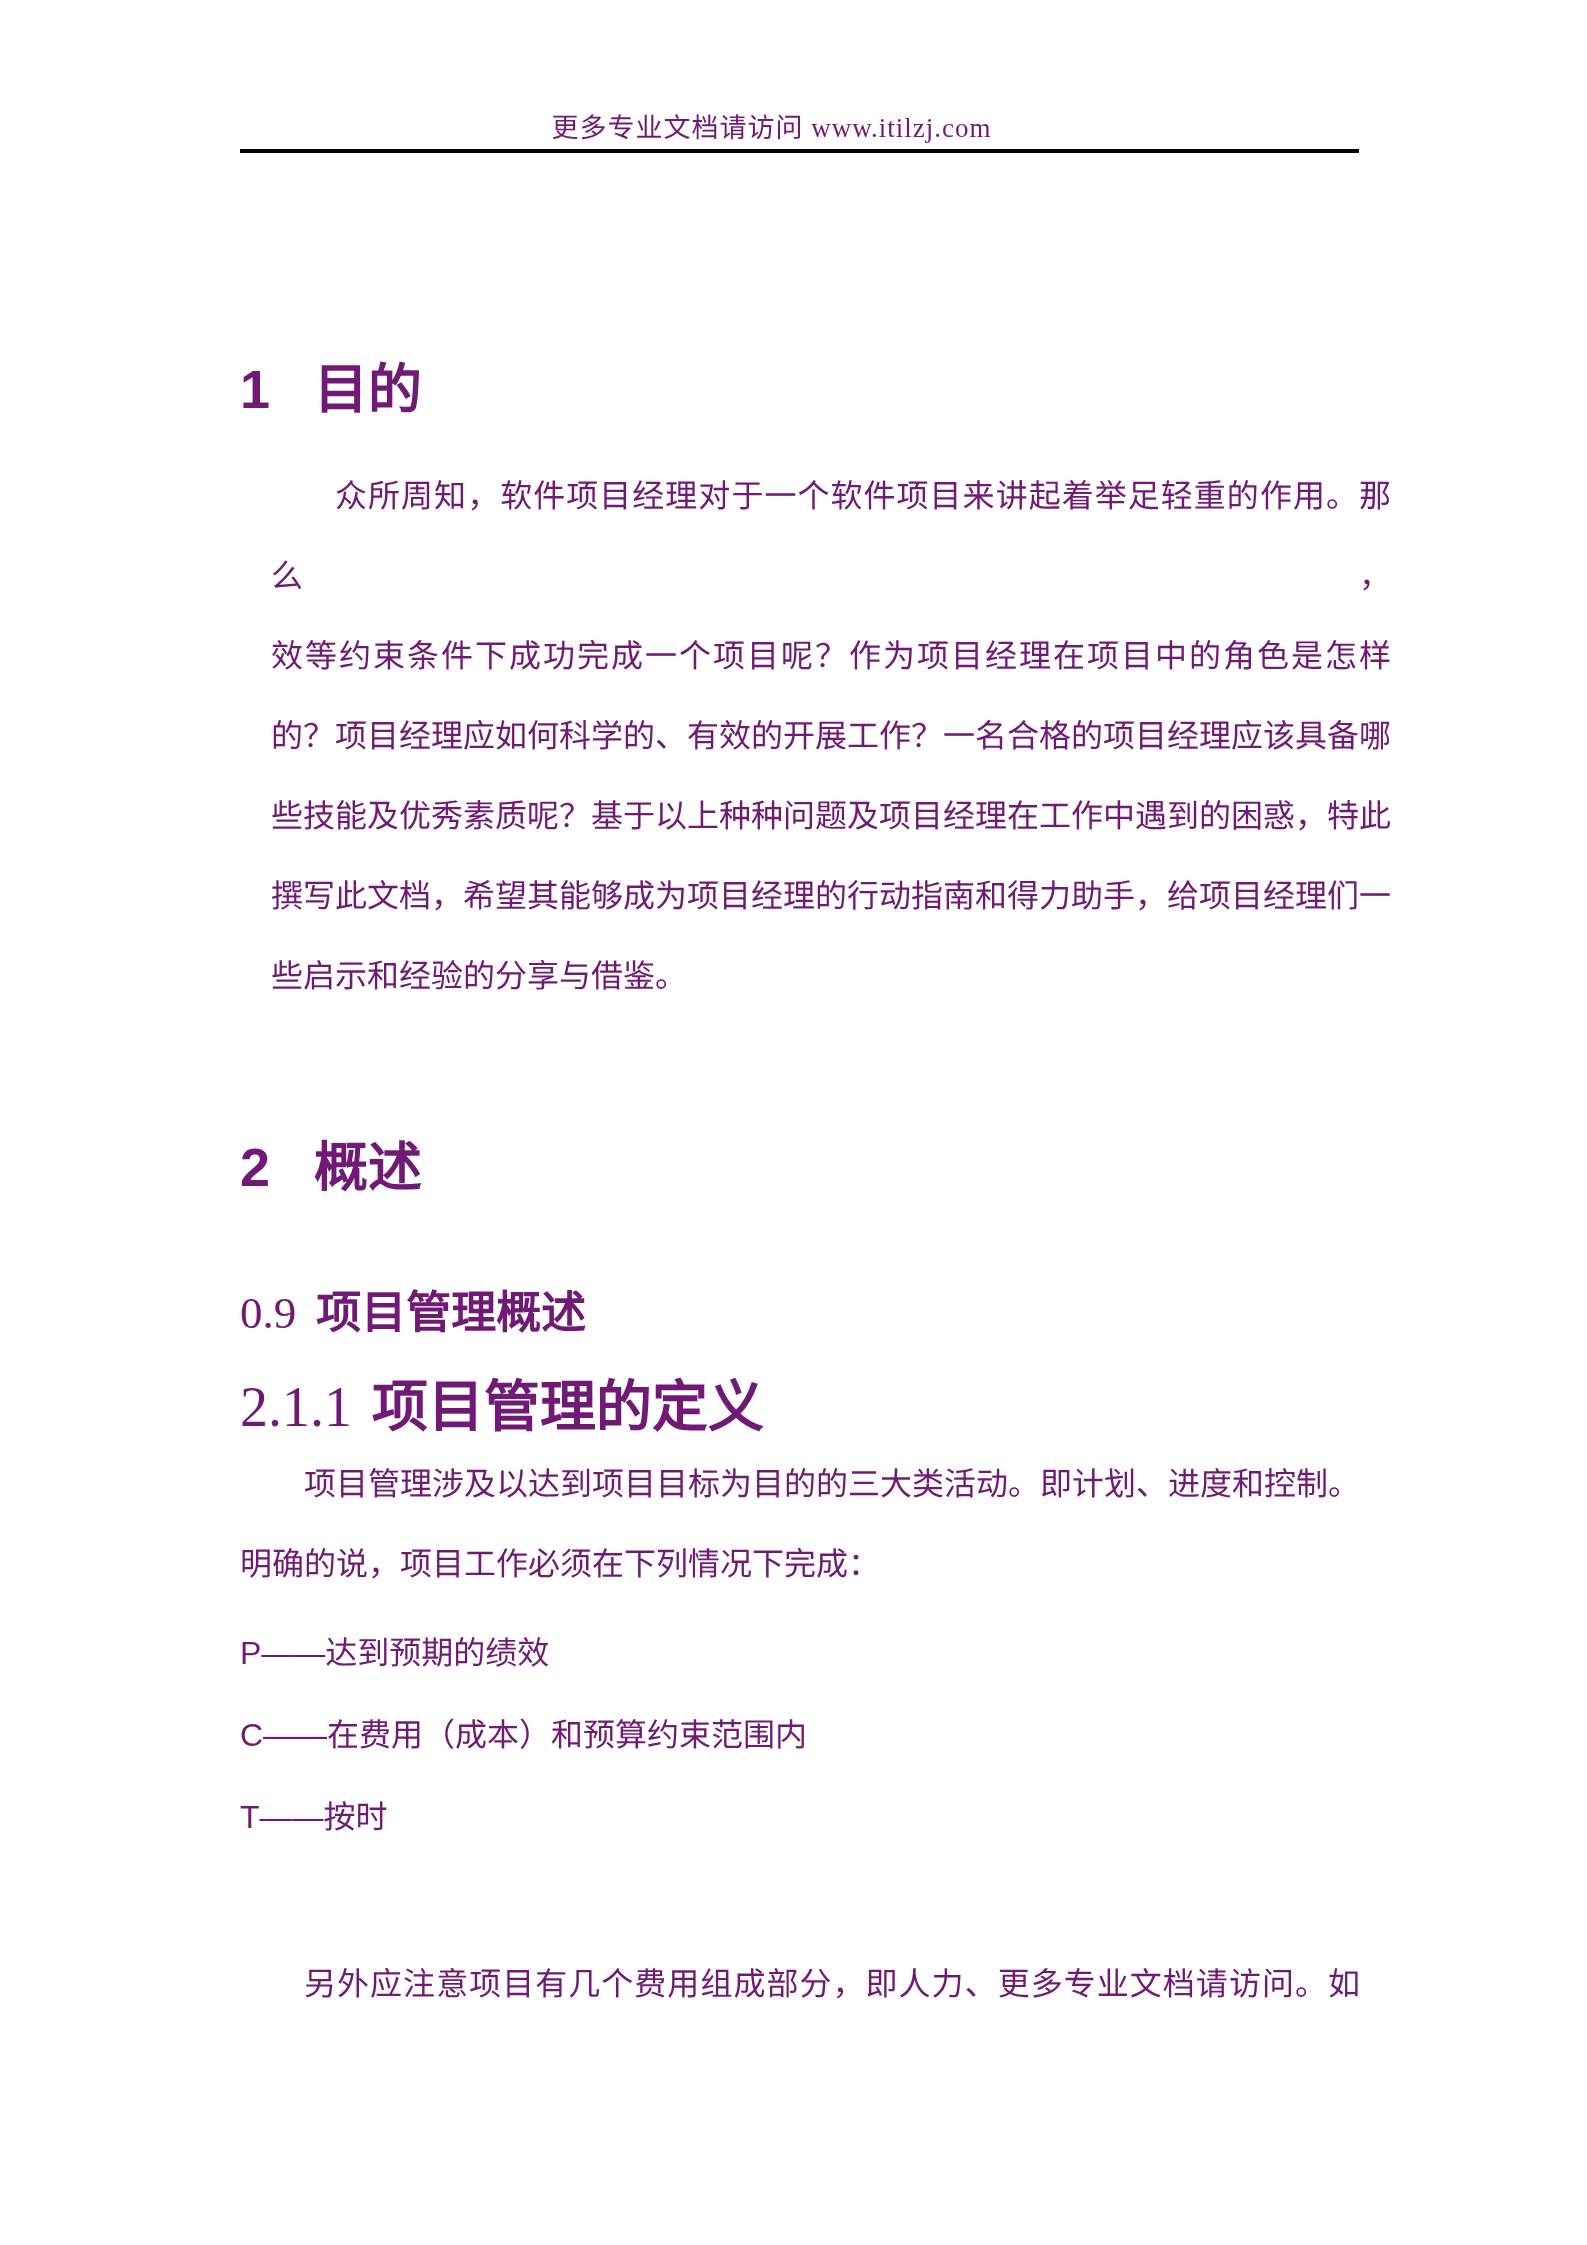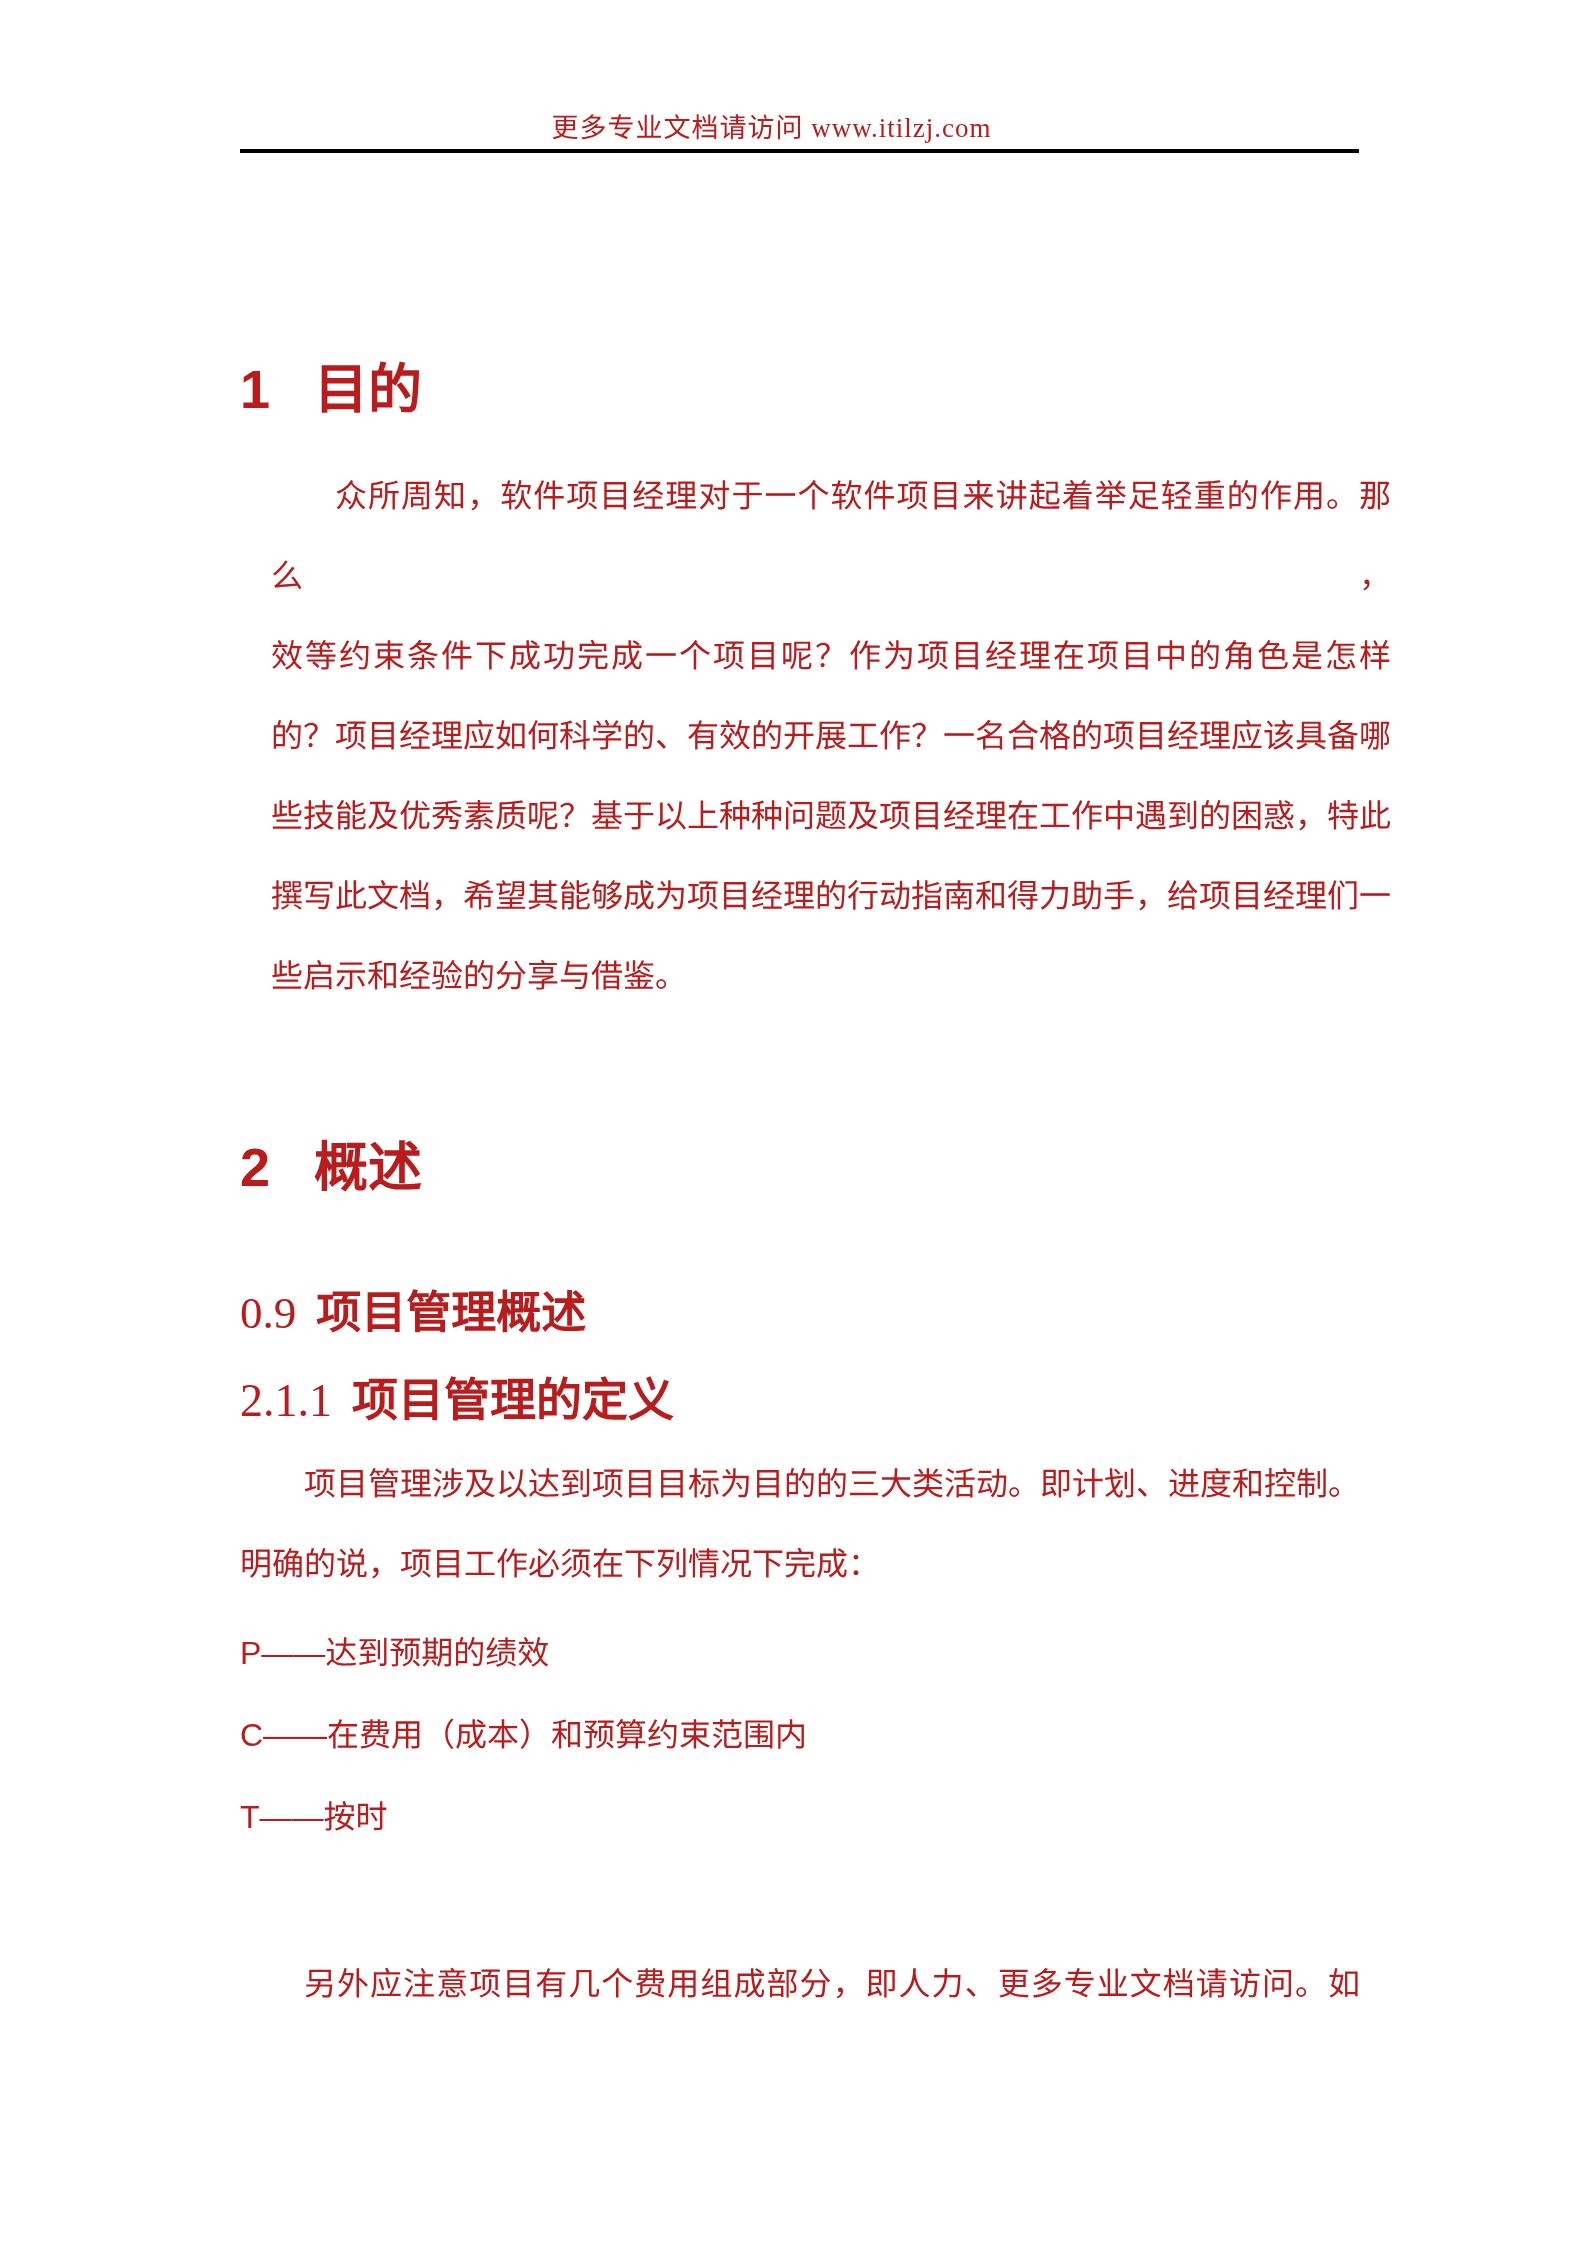--- a/index.html
+++ b/index.html
@@ -2,21 +2,21 @@
 <html lang="zh-CN"><head>
 <meta charset="utf-8">
 <style>
   * { margin: 0; padding: 0; box-sizing: border-box; }
   html, body { background: #ffffff; }
   .page {
     position: relative;
     width: 1543px;
     height: 2245px;
     background: #ffffff;
-    color: #b91c1c;
+    color: #701a75;
     font-family: "Liberation Sans", sans-serif;
     overflow: hidden;
   }
   
   .header-text {
     position: absolute;
     top: 106px;
     left: 0;
     width: 100%;
     text-align: center;
@@ -50,21 +50,21 @@
     top: 1286px;
     font-size: 45px;
     font-weight: bold;
     line-height: 1.2;
     white-space: nowrap;
   }
   .h3 {
     position: absolute;
     left: 240px;
     top: 1373px;
-    font-size: 46px;
+    font-size: 56px;
     font-weight: bold;
     line-height: 1.2;
     white-space: nowrap;
   }
   .num-serif {
     font-family: "Liberation Serif", serif;
     font-weight: normal;
     display: inline-block;
     margin-right: 20px;
   }

